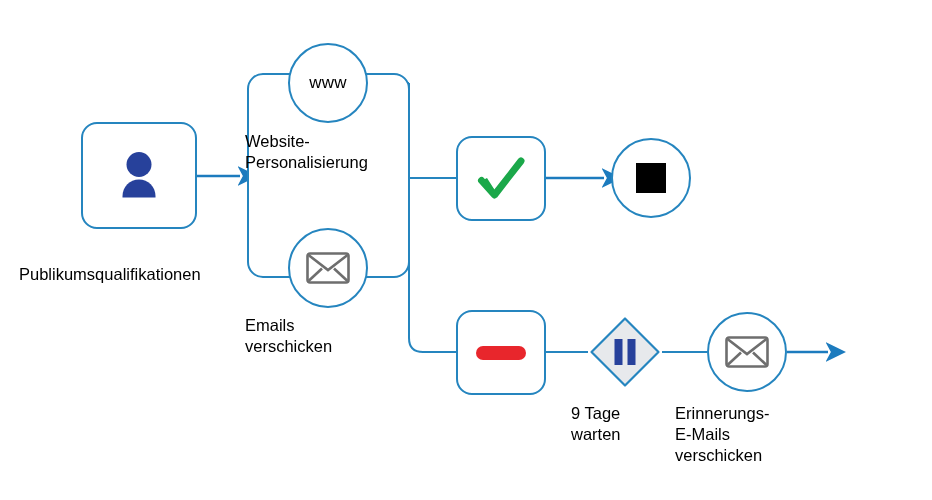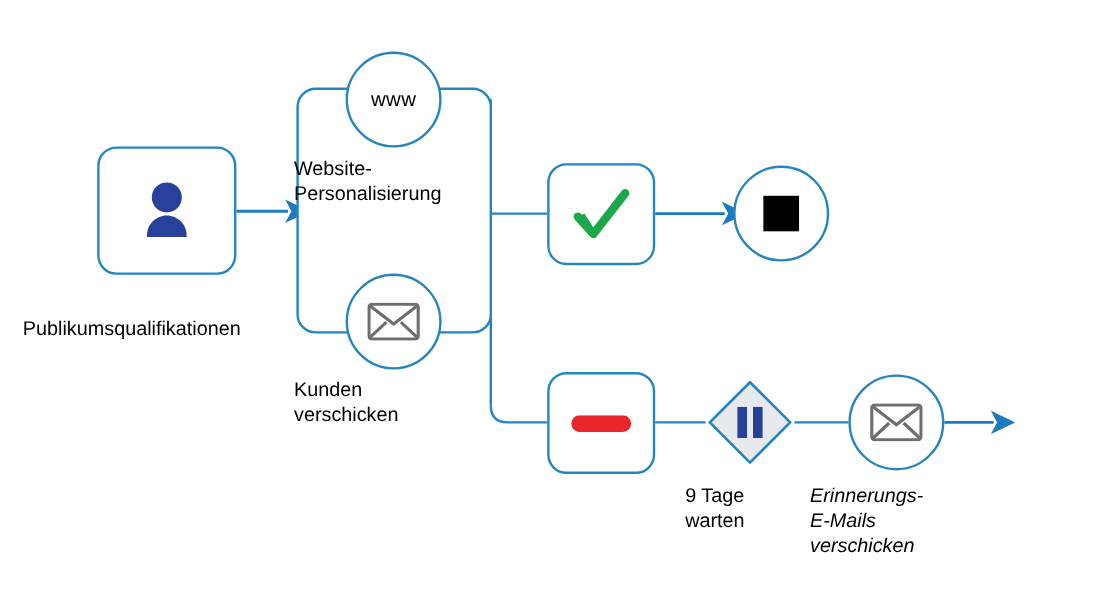--- a/index.html
+++ b/index.html
@@ -124,21 +124,21 @@
 
   <div class="node circle" style="left:288px; top:228px; width:80px; height:80px;">
     <span>
       <svg class="svgicon" width="44" height="32" viewBox="0 0 44 32" aria-hidden="true">
         <rect x="1.5" y="1.5" width="41" height="29" rx="2.5" ry="2.5" fill="none" stroke="#6E6E6E" stroke-width="2.6"></rect>
         <path d="M2.8 3.2 L22 18 L41.2 3.2" fill="none" stroke="#6E6E6E" stroke-width="2.6"></path>
         <path d="M2.8 28.8 L16 16.5 M41.2 28.8 L28 16.5" fill="none" stroke="#6E6E6E" stroke-width="2.6"></path>
       </svg>
     </span>
   </div>
-  <div class="label inner" style="left:245px; top:315px; width:168px;">Kunden
+  <div class="label inner" style="left:245px; top:315px; width:168px;">Emails
 verschicken</div>
 
   <div class="node rounded-sq" style="left:456px; top:136px; width:90px; height:85px;">
     <span>
       <svg class="svgicon" width="52" height="50" viewBox="0 0 52 50" aria-hidden="true">
         <path d="M6 27 L19.5 41.5 L46.5 6.5 L41 14.5 L20 36.5 L12 24 Z" fill="#1BA84A"></path>
         <path d="M6.5 26.5 L19.5 41 L46 7" fill="none" stroke="#1BA84A" stroke-width="7" stroke-linecap="round" stroke-linejoin="round"></path>
       </svg>
     </span>
   </div>
@@ -175,17 +175,17 @@
 
   <div class="node circle" style="left:707px; top:312px; width:80px; height:80px;">
     <span>
       <svg class="svgicon" width="44" height="32" viewBox="0 0 44 32" aria-hidden="true">
         <rect x="1.5" y="1.5" width="41" height="29" rx="2.5" ry="2.5" fill="none" stroke="#6E6E6E" stroke-width="2.6"></rect>
         <path d="M2.8 3.2 L22 18 L41.2 3.2" fill="none" stroke="#6E6E6E" stroke-width="2.6"></path>
         <path d="M2.8 28.8 L16 16.5 M41.2 28.8 L28 16.5" fill="none" stroke="#6E6E6E" stroke-width="2.6"></path>
       </svg>
     </span>
   </div>
-  <div class="label" style="left:675px; top:403px; width:145px;font-style:italic;">Erinnerungs-
+  <div class="label" style="left:675px; top:403px; width:145px;">Erinnerungs-
 E-Mails
 verschicken</div>
 
 </div>
 
 </body></html>

